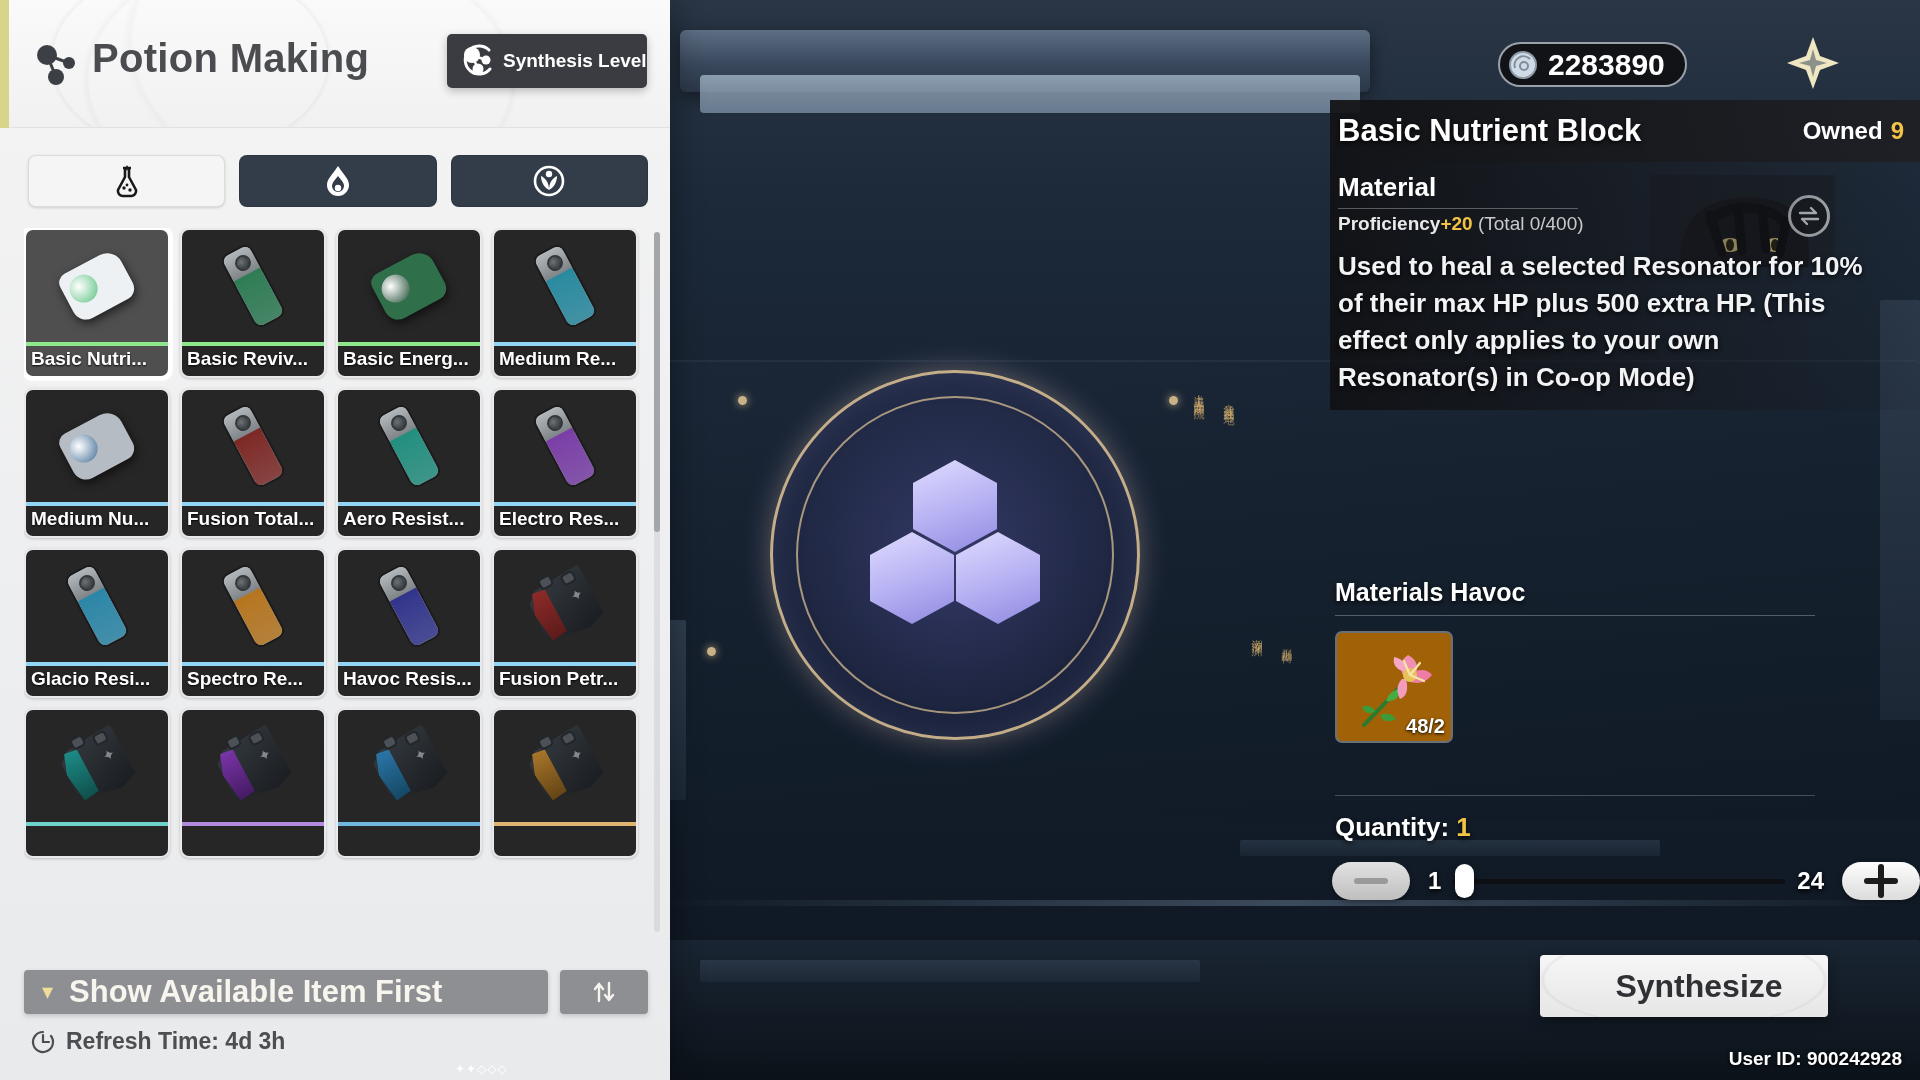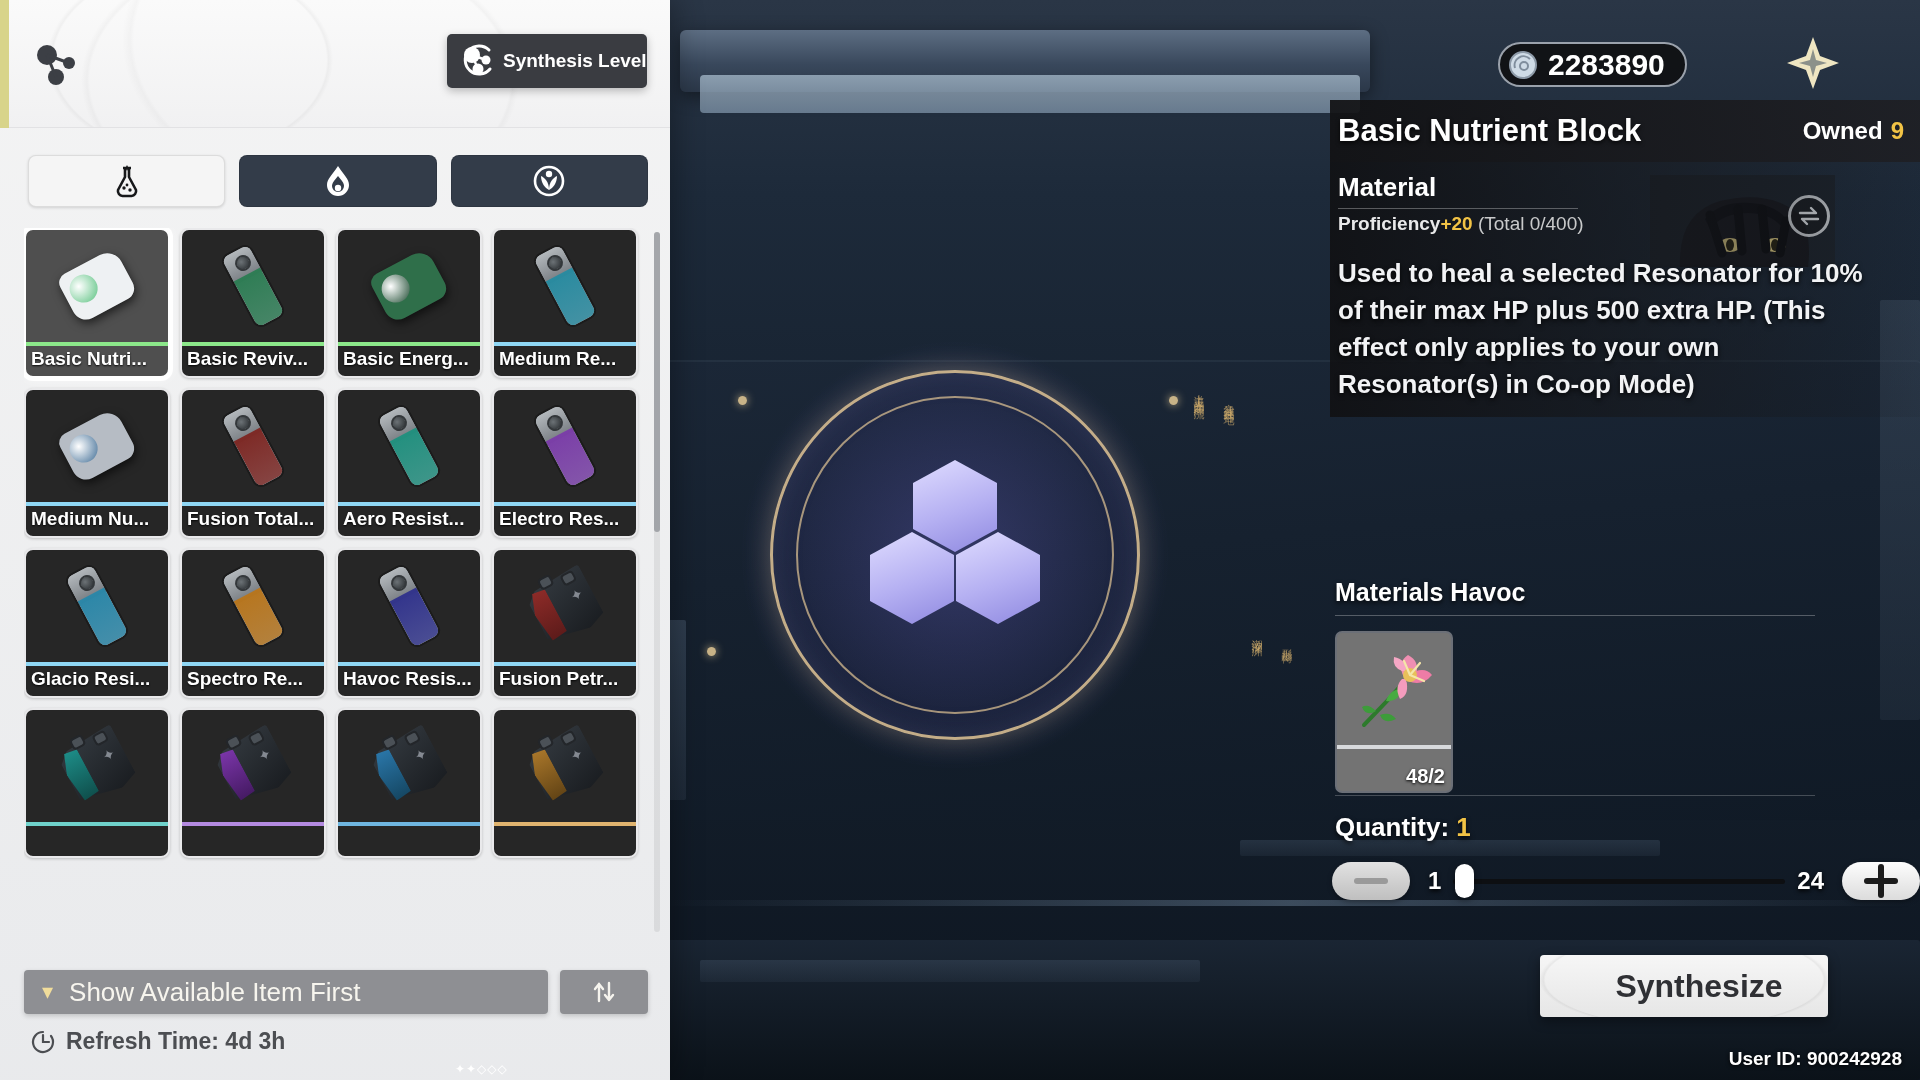--- a/index.html
+++ b/index.html
@@ -109,21 +109,21 @@
         clip-path:polygon(18% 6%,100% 0,100% 88%,70% 100%,0 84%,0 22%);border-radius:4px;}
   .tank .side{position:absolute;left:0;top:8%;width:34%;height:82%;
         clip-path:polygon(36% 0,100% 4%,100% 96%,20% 100%,0 40%);}
   .tank .knob{position:absolute;width:14px;height:12px;border-radius:4px;background:#4b5157;border:2px solid #23262a;}
   .sigil{position:absolute;right:9px;top:18px;font-size:15px;color:rgba(210,215,225,.55);}
 
   
   #avail-btn{position:absolute;left:24px;top:970px;width:524px;height:44px;background:#8e8f93;
      border-radius:4px;display:flex;align-items:center;box-shadow:0 2px 5px rgba(0,0,0,.18);}
   #avail-chevron{margin:0 16px 0 18px;color:#f1dd9b;font-size:22px;line-height:1;}
-  #avail-label{color:#f7f5ee;font-size:26px;font-weight:normal;}
+  #avail-label{color:#f7f5ee;font-size:31px;font-weight:bold;}
   #sort-btn{position:absolute;left:560px;top:970px;width:88px;height:44px;background:#8e8f93;border-radius:4px;
      display:flex;align-items:center;justify-content:center;box-shadow:0 2px 5px rgba(0,0,0,.18);}
   #refresh-row{position:absolute;left:30px;top:1028px;display:flex;align-items:center;gap:10px;}
   #refresh-text{color:#4c4e52;font-size:23px;font-weight:bold;}
   #scroll-track{position:absolute;left:654px;top:232px;width:6px;height:700px;background:rgba(0,0,0,.07);border-radius:3px;}
   #scroll-thumb{position:absolute;left:654px;top:232px;width:6px;height:300px;background:rgba(90,95,105,.45);border-radius:3px;}
 
   
   #detail{position:absolute;left:1330px;top:100px;width:590px;}
   #d-header{position:relative;height:62px;background:linear-gradient(90deg,rgba(18,18,20,.93),rgba(30,30,34,.86));
@@ -131,27 +131,27 @@
   #d-title{color:#fff;font-size:31px;font-weight:bold;text-shadow:0 2px 4px rgba(0,0,0,.8);}
   #d-owned{color:#fff;font-size:24px;font-weight:bold;}
   #d-owned b{color:#f2c345;margin-left:8px;}
   #d-body{position:relative;background:linear-gradient(90deg,rgba(16,16,18,.88) 0%,rgba(22,24,28,.62) 55%,rgba(24,28,34,.10) 100%);
      padding:10px 24px 14px 8px;}
   #d-type{color:#fff;font-size:26px;font-weight:bold;}
   #d-rule{height:1px;background:rgba(255,255,255,.30);margin:5px 0 4px;width:240px;}
   #d-prof{font-size:19px;color:#e9e9ea;font-weight:bold;}
   #d-prof .plus{color:#f2c345;}
   #d-prof .tot{color:#c9cacb;font-weight:normal;}
-  #d-desc{margin-top:20px;color:#f2f3f5;font-size:26px;line-height:37px;font-weight:bold;
+  #d-desc{margin-top:13px;color:#f2f3f5;font-size:26px;line-height:37px;font-weight:bold;
      text-shadow:0 2px 5px rgba(0,0,0,.85);max-width:545px;}
 
   #mat-sec{position:absolute;left:1335px;top:578px;width:580px;}
   #mat-title{color:#fff;font-size:25px;font-weight:bold;text-shadow:0 2px 5px rgba(0,0,0,.85);}
   #mat-rule{height:1px;background:rgba(255,255,255,.28);margin-top:8px;width:480px;}
-  .mat-card{margin-top:15px;width:118px;height:162px;background:#737373;border:2px solid #6b6f77;border-radius:7px;
+  .mat-card{margin-top:15px;width:118px;height:112px;background:#a16207;border:2px solid #6b6f77;border-radius:7px;
      position:relative;overflow:hidden;}
   .mat-card .mthumb{position:absolute;left:0;right:0;top:0;height:112px;display:flex;align-items:center;justify-content:center;}
   .mat-card .mqbar{position:absolute;left:0;right:0;top:112px;height:4px;background:#d7d9dc;}
   .mat-card .mcount{position:absolute;right:6px;bottom:3px;color:#fff;font-size:20px;font-weight:bold;
      text-shadow:0 1px 3px #000;}
   #mat-underline{position:absolute;left:1335px;top:795px;width:480px;height:1px;background:rgba(255,255,255,.22);}
 
   #qty-label{position:absolute;left:1335px;top:812px;color:#fff;font-size:26px;font-weight:bold;
      text-shadow:0 2px 5px rgba(0,0,0,.85);}
   #qty-label b{color:#f2c345;}
@@ -257,20 +257,21 @@
   <div id="left-accent"></div>
 
   <div id="pm-icon">
     <svg width="46" height="42" viewBox="0 0 46 42">
       <circle cx="11" cy="11" r="10" fill="#3c3f45"></circle>
       <circle cx="33" cy="19" r="6" fill="#3c3f45"></circle>
       <circle cx="20" cy="33" r="8" fill="#3c3f45"></circle>
       <path d="M11 11 L33 19 M11 11 L20 33" stroke="#3c3f45" stroke-width="3"></path>
     </svg>
   </div>
+  <div id="pm-title">Potion Making</div>
 
   <div id="syn-badge">
     <svg width="36" height="34" viewBox="0 0 36 34">
       <path d="M30 6 A14 14 0 1 0 31 25" stroke="#fff" stroke-width="3" fill="none" stroke-linecap="round"></path>
       <circle cx="13" cy="11" r="8" fill="#fff"></circle>
       <circle cx="27" cy="16" r="4.5" fill="#fff"></circle>
       <circle cx="19" cy="25" r="5.5" fill="#fff"></circle>
       <path d="M13 11 L27 16 M13 11 L19 25" stroke="#fff" stroke-width="2.4"></path>
     </svg>
     <span id="syn-badge-label">Synthesis Level</span>

